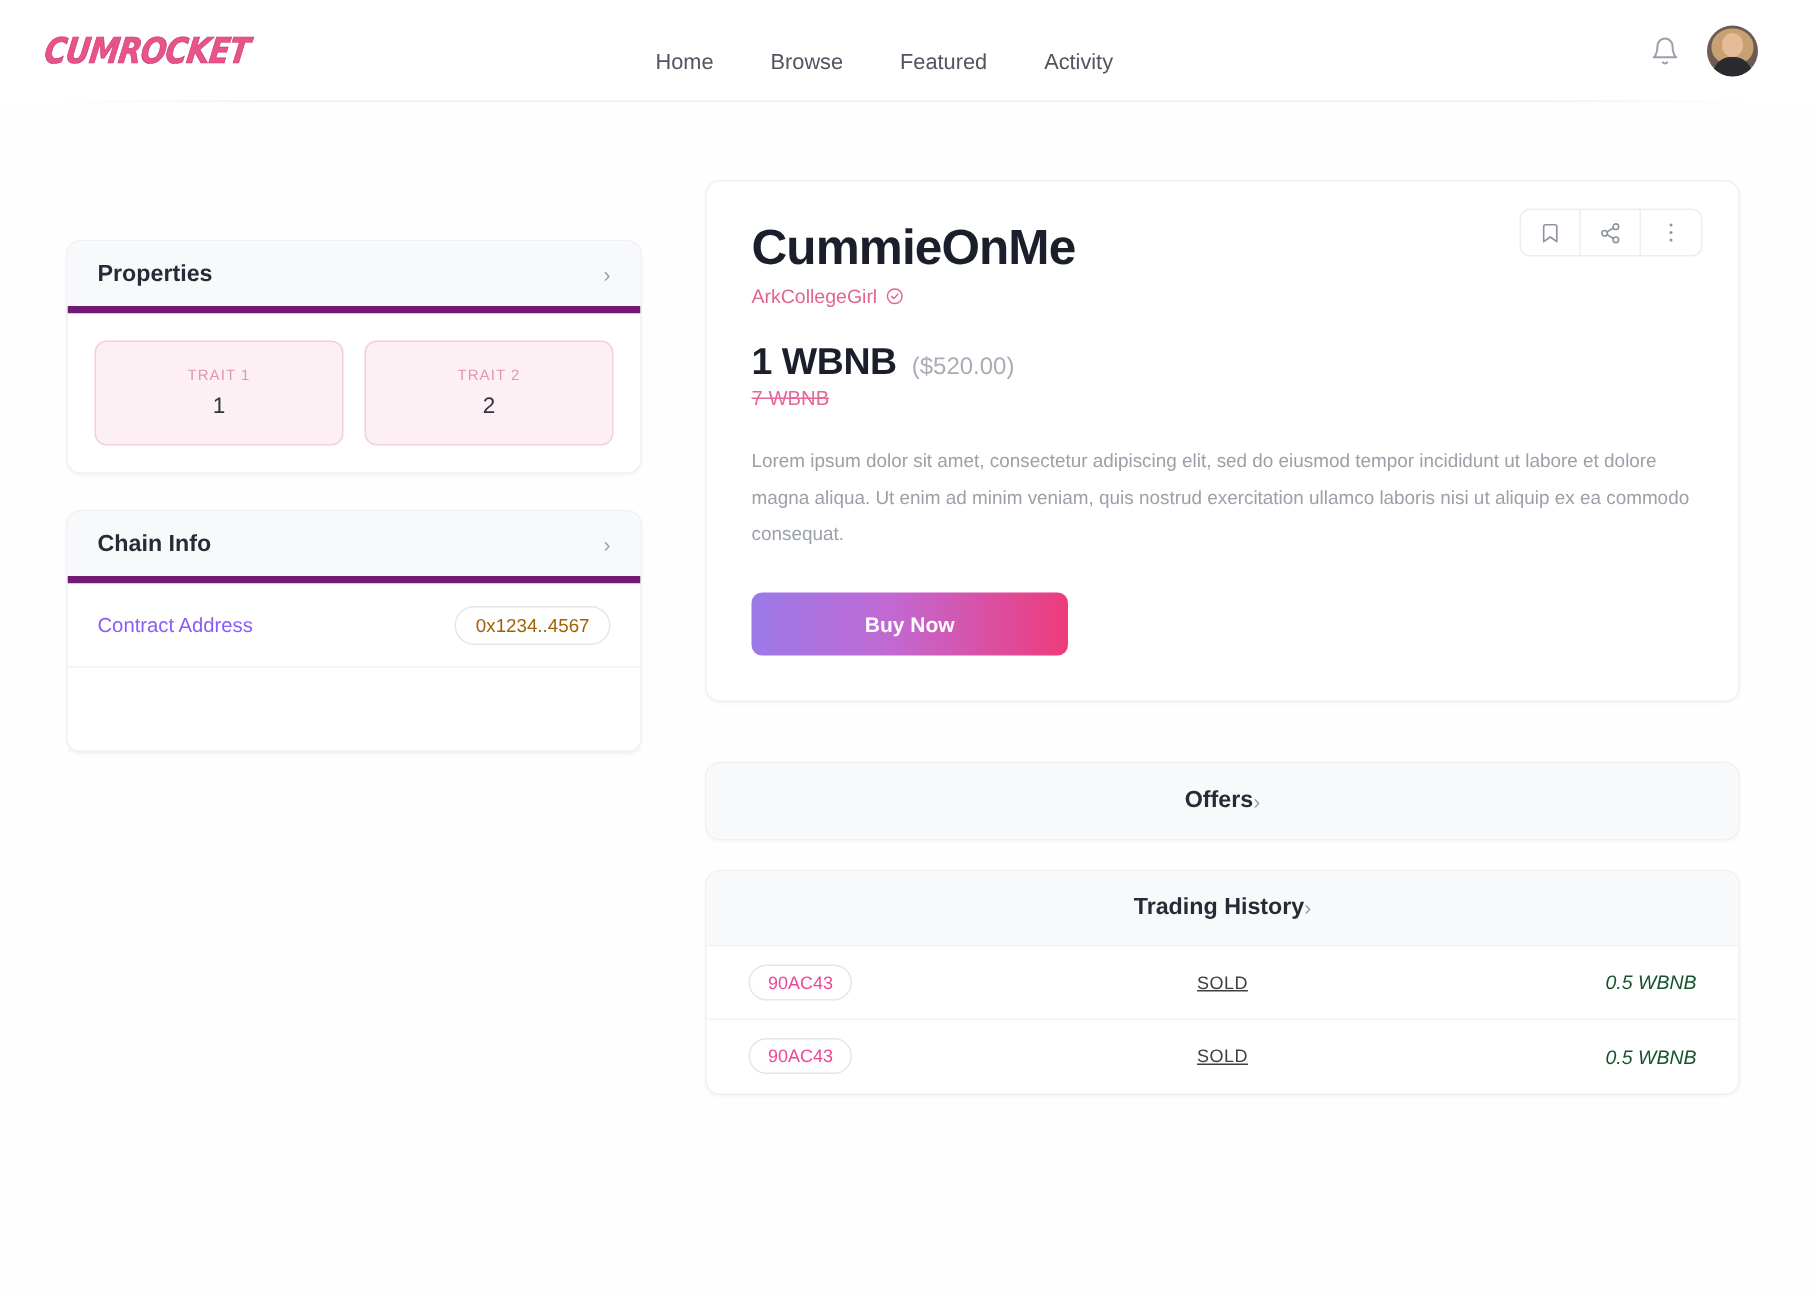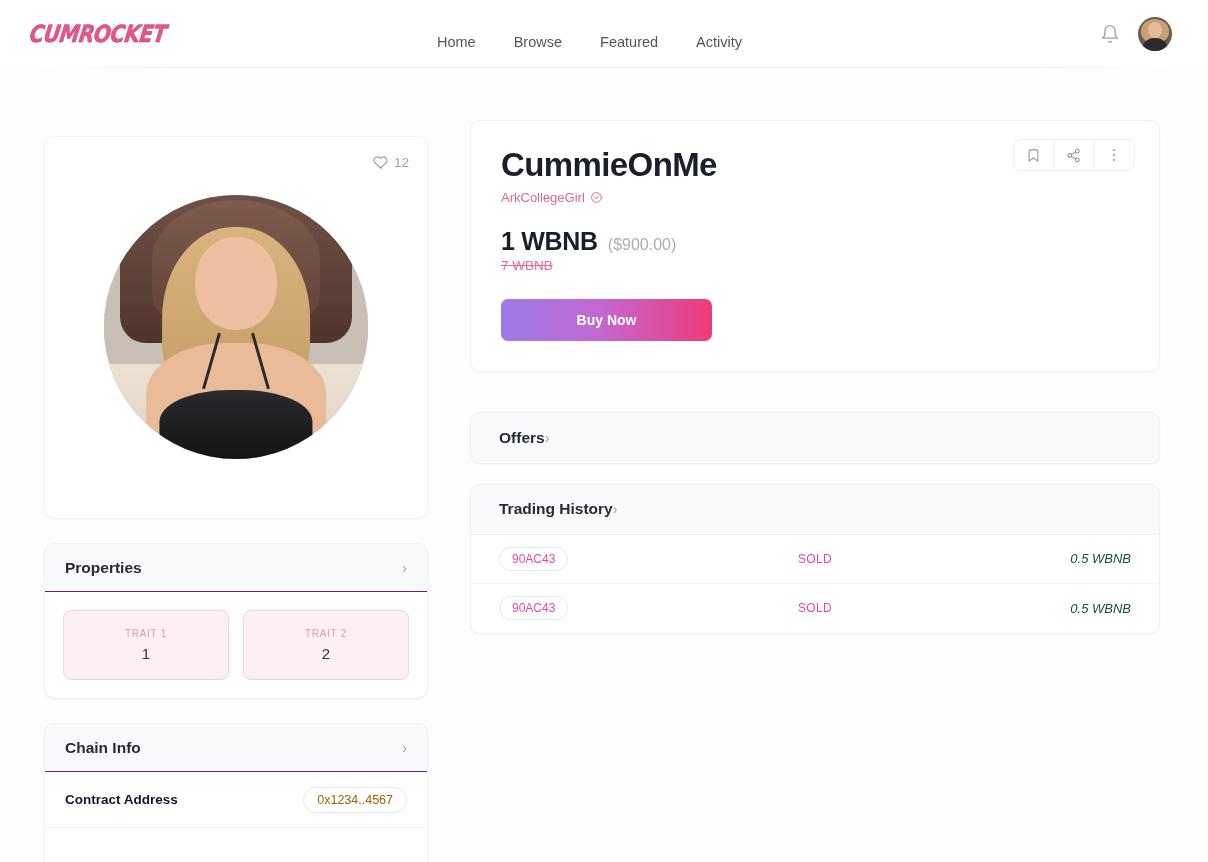--- a/index.html
+++ b/index.html
@@ -176,21 +176,21 @@
                background:#2a2a2e; transform:rotate(-16deg); }
 
   .panel { margin-top: 24px; }
   .panel-head {
     height: 48px;
     display: flex;
     align-items: center;
     justify-content: space-between;
     padding: 0 20px;
     background: #f7f9fb;
-    border-bottom: 1px solid #701a75;
+    border-bottom: 5px solid #701a75;
     border-radius: 10px 10px 0 0;
     cursor: pointer;
   }
   .panel-title { font-size: 15.5px; font-weight: 700; color: #262b36; }
   .chev { color: #9aa0aa; font-size: 14px; line-height: 1; }
 
   .traits {
     display: flex;
     gap: 14px;
     padding: 18px;
@@ -217,21 +217,21 @@
   .trait-val { font-size: 15px; color: #30343d; }
 
   .kv-row {
     height: 56px;
     display: flex;
     align-items: center;
     justify-content: space-between;
     padding: 0 20px;
     border-bottom: 1px solid #f0f2f5;
   }
-  .kv-label { font-size: 13.5px; font-weight: 700; color: #0f172a; }
+  .kv-label { font-size: 13.5px; font-weight: 400; color: #8b5cf6; }
   .pill {
     border: 1px solid #e3e6eb;
     border-radius: 14px;
     padding: 5px 13px;
     font-size: 12.5px;
     color: #a16207;
     background: #fff;
     cursor: pointer;
     white-space: nowrap;
   }
@@ -322,21 +322,21 @@
     font-family: "Liberation Sans", sans-serif;
     cursor: pointer;
     display: block;
   }
 
   .sect { margin-top: 40px; }
   .sect-head {
     height: 50px;
     display: flex;
     align-items: center;
-    justify-content: flex-start;
+    justify-content: center;
     padding: 0 28px;
     background: #f7f9fb;
     border-bottom: 1px solid #eef0f3;
     border-radius: 10px 10px 0 0;
     cursor: pointer;
   }
   .sect-head.solo { border-bottom: none; border-radius: 10px; }
   .sect-title { font-size: 15.5px; font-weight: 700; color: #262b36; }
 
   .hist-row {
@@ -355,21 +355,22 @@
     padding: 4px 12px;
     font-size: 12px;
     color: #ec4899;
     background: #fff;
     cursor: pointer;
   }
   .hist-status {
     justify-self: center;
     font-size: 12px;
     letter-spacing: 0.3px;
-    color: #ec4899;
+    color: #404040;
+    text-decoration: underline;
   }
   .hist-amount {
     justify-self: end;
     font-size: 13px;
     color: #14532d;
     font-style: italic;
   }
 </style>
 </head>
 <body>
@@ -396,42 +397,20 @@
       <span class="av-face"></span>
       <span class="av-body"></span>
     </span>
   </div>
 </div>
 
 <div class="page">
 
   <div class="left-col">
 
-    <div class="card media-card">
-      <div class="like-row">
-        <svg viewBox="0 0 24 24" fill="none" stroke="#9aa0aa" stroke-width="1.9" stroke-linecap="round" stroke-linejoin="round">
-          <path d="M20.8 4.6a5.5 5.5 0 0 0-7.8 0L12 5.7l-1-1.1a5.5 5.5 0 0 0-7.8 7.8l1 1.1L12 21.2l7.8-7.7 1-1.1a5.5 5.5 0 0 0 0-7.8z"></path>
-        </svg>
-        <span>12</span>
-      </div>
-      <div class="media-circle-wrap">
-        <div class="media-circle">
-          <span class="bg-wall"></span>
-          <span class="bg-board"></span>
-          <span class="bg-board2"></span>
-          <span class="bg-bed"></span>
-          <span class="fig-hair"></span>
-          <span class="fig-head"></span>
-          <span class="fig-torso"></span>
-          <span class="fig-strapL"></span>
-          <span class="fig-strapR"></span>
-          <span class="fig-top"></span>
-        </div>
-      </div>
-    </div>
 
     <div class="card panel">
       <div class="panel-head">
         <span class="panel-title">Properties</span>
         <span class="chev">›</span>
       </div>
       <div class="traits">
         <div class="trait">
           <span class="trait-key">TRAIT 1</span>
           <span class="trait-val">1</span>
@@ -491,24 +470,25 @@
         <span>
           <svg viewBox="0 0 24 24" fill="none" stroke="#e1658f" stroke-width="1.8" stroke-linecap="round" stroke-linejoin="round">
             <circle cx="12" cy="12" r="9"></circle>
             <path d="M8.2 12.2l2.6 2.6 5-5.4"></path>
           </svg>
         </span>
       </div>
 
       <div class="price-row">
         <span class="price">1 WBNB</span>
-        <span class="price-usd">($900.00)</span>
+        <span class="price-usd">($520.00)</span>
       </div>
       <div class="price-old">7 WBNB</div>
 
+      <div class="desc">Lorem ipsum dolor sit amet, consectetur adipiscing elit, sed do eiusmod tempor incididunt ut labore et dolore magna aliqua. Ut enim ad minim veniam, quis nostrud exercitation ullamco laboris nisi ut aliquip ex ea commodo consequat.</div>
 
       <button class="buy-btn">Buy Now</button>
     </div>
 
     <div class="card sect">
       <div class="sect-head solo">
         <span class="sect-title">Offers</span>
         <span class="chev">›</span>
       </div>
     </div>

